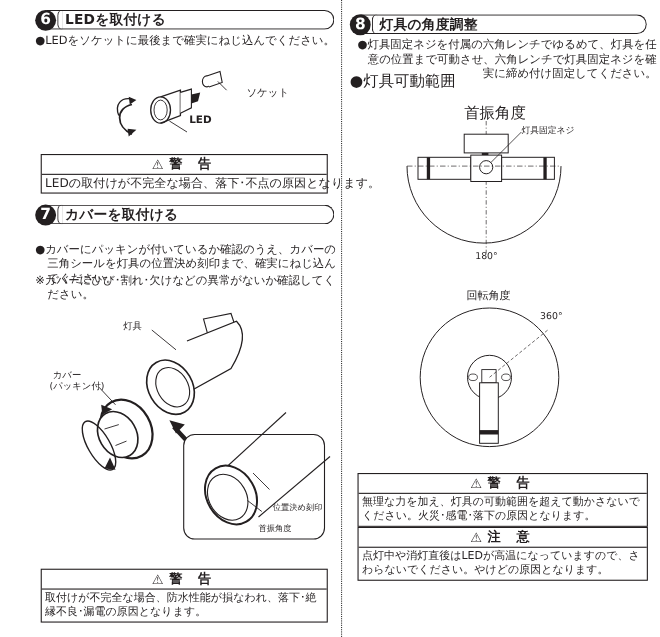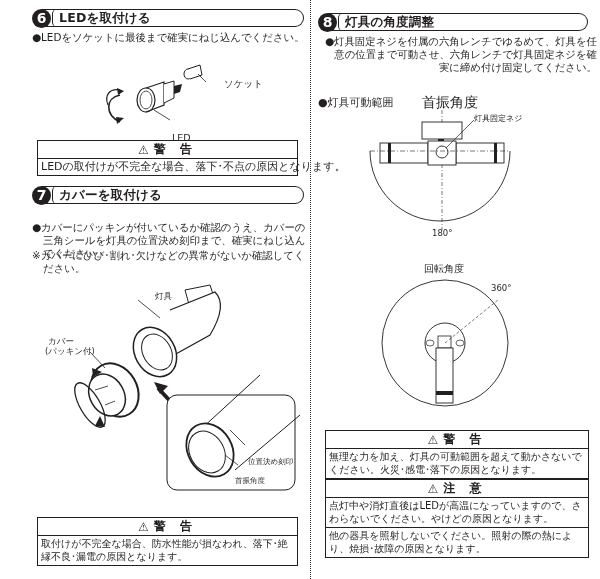--- a/index.html
+++ b/index.html
@@ -46,21 +46,21 @@
   <path d="M46 28 L64 22 L64 45 L46 52" fill="none" stroke="#231f20" stroke-width="1.2"></path>
   <path d="M64 24 L74 21 L74 38 L64 43" fill="#fff" stroke="#231f20" stroke-width="1"></path>
   <path d="M74 26 L82 24 L80 32 L74 34 Z" fill="#231f20"></path>
 
   <ellipse cx="88" cy="14" rx="4" ry="5" fill="#fff" stroke="#231f20" stroke-width="1"></ellipse>
   <path d="M88 9 L100 5 L102 15 L90 19" fill="#fff" stroke="#231f20" stroke-width="1"></path>
   <line x1="98" y1="14" x2="106" y2="22" stroke="#231f20" stroke-width="0.8"></line>
   <line x1="54" y1="50" x2="70" y2="60" stroke="#231f20" stroke-width="0.8"></line>
 </svg>
 <div class="lbl-mid" style="left:207px;top:78px;margin-left:17px;">ソケット</div>
-<div class="lbl-mid" style="left:172px;top:132px;">LED</div>
+<div class="lbl-mid" style="left:172px;top:104px;font-weight:bold;">LED</div>
 
 <div class="box" style="left:37px;top:140px;width:259px;">
   <div class="box-head">
     <span class="tri">⚠</span>
     <span class="lbl">警 告</span>
   </div>
   <div class="box-body" style="white-space:nowrap;font-size:11px;">LEDの取付けが不完全な場合、落下･不点の原因となります。</div>
 </div>
 
 <div class="step-head" style="left:32px;top:185px;width:272px;">
@@ -93,41 +93,41 @@
   <path d="M94 102 L108 106 L100 114 Z" fill="#231f20"></path>
 
   <rect x="107" y="115" width="128" height="95" rx="10" fill="#fff" stroke="#231f20" stroke-width="1"></rect>
   <line x1="140" y1="150" x2="200" y2="95" stroke="#231f20" stroke-width="1"></line>
   <line x1="175" y1="190" x2="240" y2="135" stroke="#231f20" stroke-width="1"></line>
   <ellipse cx="150" cy="170" rx="22" ry="28" transform="rotate(-30 150 170)" fill="#fff" stroke="#231f20" stroke-width="1.8"></ellipse>
   <ellipse cx="147" cy="172" rx="17" ry="22" transform="rotate(-30 147 172)" fill="none" stroke="#231f20" stroke-width="1"></ellipse>
   <line x1="170" y1="150" x2="185" y2="165" stroke="#231f20" stroke-width="0.8"></line>
   <line x1="165" y1="175" x2="178" y2="185" stroke="#231f20" stroke-width="0.8"></line>
 </svg>
-<div class="lbl-small" style="left:112px;top:291px;margin-left:43px;">灯具</div>
+<div class="lbl-small" style="left:112px;top:291px;">灯具</div>
 <div class="lbl-small" style="left:48px;top:336px;">カバー</div>
 <div class="lbl-small" style="left:45px;top:346px;">(パッキン付)</div>
 <div class="lbl-small" style="left:248px;top:457px;font-size:7.5px;">位置決め刻印</div>
 <div class="lbl-small" style="left:235px;top:476px;font-size:7.5px;">首振角度</div>
 
 <div class="box" style="left:37px;top:517px;width:259px;">
   <div class="box-head">
     <span class="tri">⚠</span>
     <span class="lbl">警 告</span>
   </div>
   <div class="box-body">取付けが不完全な場合、防水性能が損なわれ、落下･絶縁不良･漏電の原因となります。</div>
 </div>
 
 <div class="step-head" style="left:318px;top:12px;width:270px;">
   <div class="step-bar"></div>
   <div class="step-num">8</div>
   <div class="step-title">灯具の角度調整</div>
 </div>
 <div class="para indent" style="left:318px;top:35px;width:268px;text-align:right;">●灯具固定ネジを付属の六角レンチでゆるめて、灯具を任意の位置まで可動させ、六角レンチで灯具固定ネジを確実に締め付け固定してください。</div>
-<div class="para" style="left:318px;top:96px;font-size:11px;">●灯具可動範囲</div>
+<div class="para" style="left:318px;top:68px;font-size:14px;">●灯具可動範囲</div>
 
 <div class="lbl-mid" style="left:422px;top:94px;font-size:14px;">首振角度</div>
 <div class="lbl-small" style="left:474px;top:113px;font-size:8px;">灯具固定ネジ</div>
 <svg style="left:370px;top:110px;" width="140" height="125" viewBox="0 0 140 125">
   <line x1="72" y1="0" x2="72" y2="120" stroke="#231f20" stroke-width="0.6" stroke-dasharray="4,2,1,2"></line>
   <rect x="52" y="12" width="40" height="17" fill="#fff" stroke="#231f20" stroke-width="0.9"></rect>
   <rect x="68" y="29" width="6" height="4" fill="#231f20"></rect>
   <rect x="10" y="33" width="48" height="20" fill="#fff" stroke="#231f20" stroke-width="0.9"></rect>
   <rect x="86" y="33" width="48" height="20" fill="#fff" stroke="#231f20" stroke-width="0.9"></rect>
   <rect x="18" y="33" width="3" height="20" fill="#231f20"></rect>
@@ -160,14 +160,13 @@
   </div>
   <div class="box-body">無理な力を加え、灯具の可動範囲を超えて動かさないでください。火災･感電･落下の原因となります。</div>
 </div>
 
 <div class="box" style="left:325px;top:479px;width:262px;">
   <div class="box-head">
     <span class="tri">⚠</span>
     <span class="lbl">注 意</span>
   </div>
   <div class="box-body">点灯中や消灯直後はLEDが高温になっていますので、さわらないでください。やけどの原因となります。</div>
-  <div class="box-body">他の器具を照射しないでください。照射の際の熱により、焼損･故障の原因となります。</div>
 </div>
 
 </body></html>

